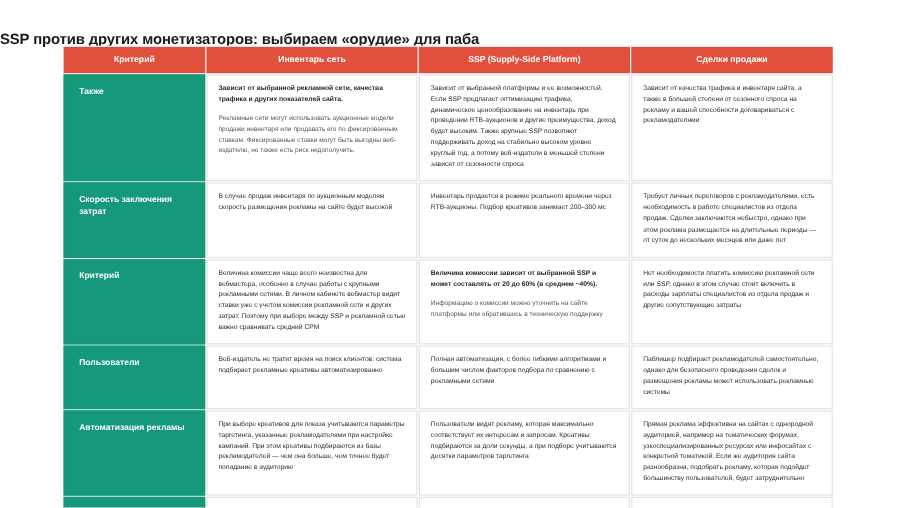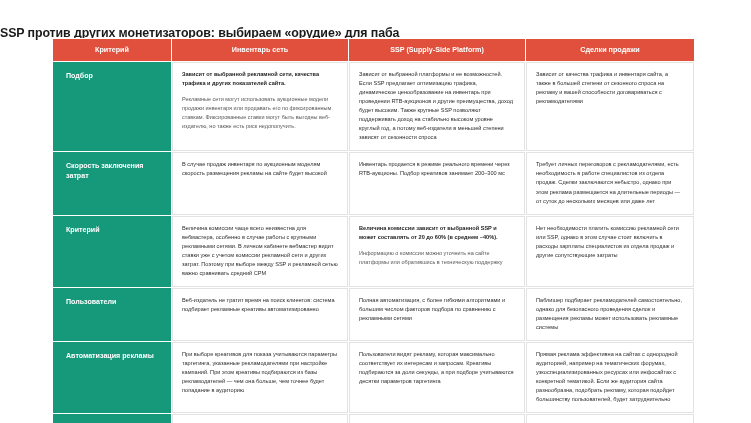--- a/index.html
+++ b/index.html
@@ -117,21 +117,21 @@
         <tr>
           <th>Критерий</th>
           <th>Инвентарь сеть</th>
           <th>SSP (Supply-Side Platform)</th>
           <th>Сделки продажи</th>
         </tr>
       </thead>
       <tbody>
 
         <tr>
-          <td class="crit">Подбор</td>
+          <td class="crit">Также</td>
           <td>
             <p class="lead">Зависит от выбранной рекламной сети, качества трафика и других показателей сайта.</p>
             <p class="body-p">Рекламные сети могут использовать аукционные модели продажи инвентаря или продавать его по фиксированным ставкам. Фиксированные ставки могут быть выгодны веб-издателю, но также есть риск недополучить.</p>
           </td>
           <td>
             <p class="plain">Зависит от выбранной платформы и ее возможностей. Если SSP предлагает оптимизацию трафика, динамическое ценообразование на инвентарь при проведении RTB-аукционов и другие преимущества, доход будет высоким. Также крупные SSP позволяют поддерживать доход на стабильно высоком уровне круглый год, а потому веб-издатели в меньшей степени зависят от сезонности спроса</p>
           </td>
           <td>
             <p class="plain">Зависит от качества трафика и инвентаря сайта, а также в большей степени от сезонного спроса на рекламу и вашей способности договариваться с рекламодателями</p>
           </td>

